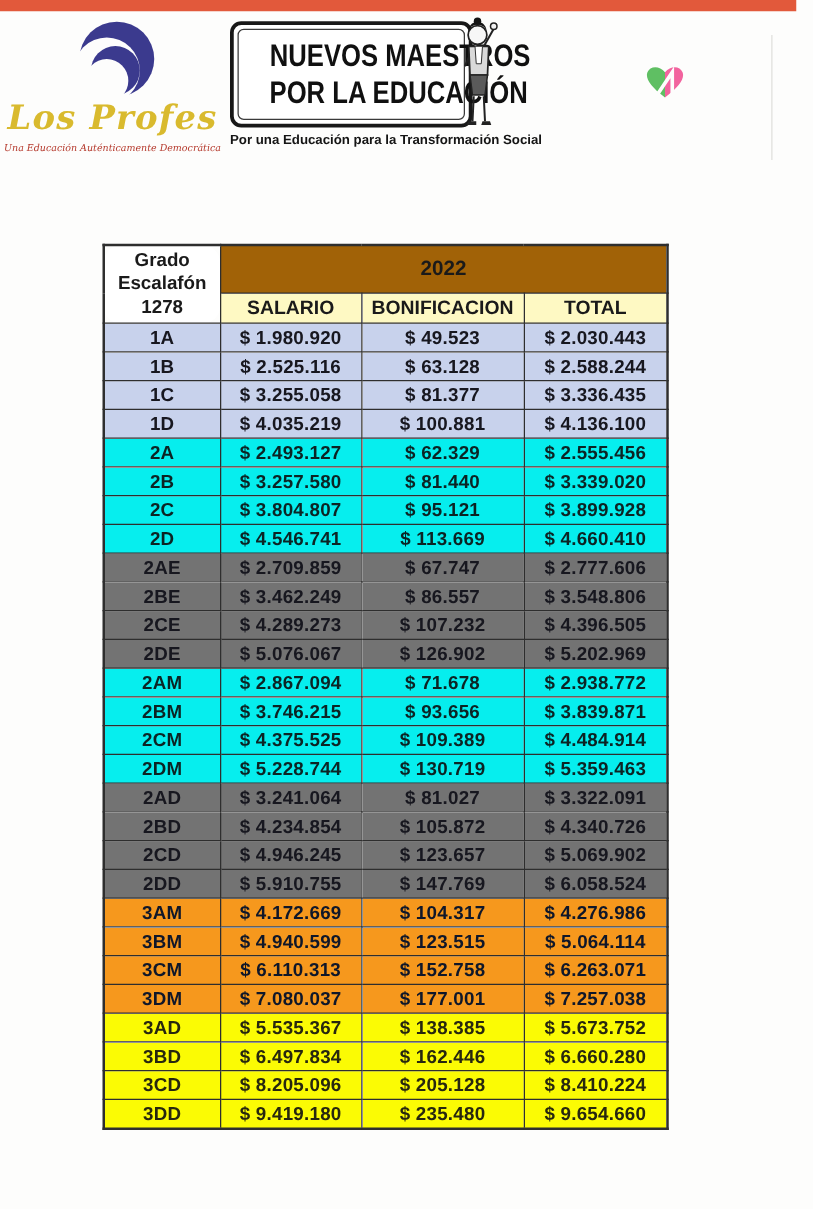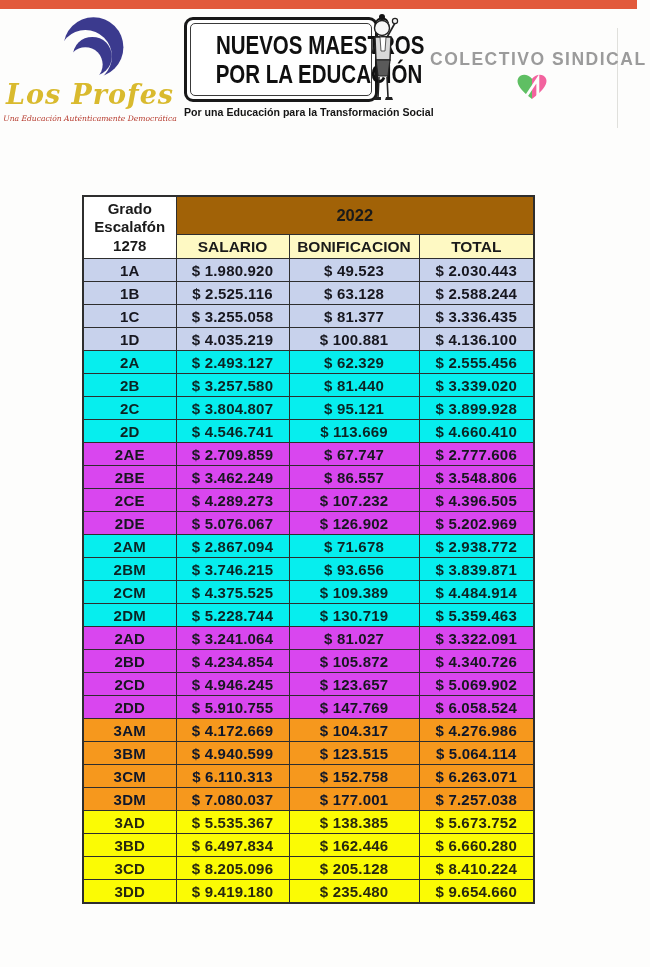--- a/index.html
+++ b/index.html
@@ -48,21 +48,21 @@
   th,td{border:1px solid #2e2e2e;padding:0;text-align:center;font-weight:bold;
     overflow:hidden;white-space:nowrap;}
   table{border:2px solid #2e2e2e;}
   col.c-grade{width:93px;} col.c-sal{width:113px;} col.c-bon{width:130px;} col.c-tot{width:115px;}
   .corner{background:#ffffff;color:#1a1a1a;font-size:15px;line-height:1.22;border-radius:14px;}
   .year{background:#a16207;color:#1a1a1a;font-size:16.5px;height:37px;}
   .cols th{background:#fef9c3;color:#1a1a1a;font-size:15.5px;height:23px;}
   .data-row td{height:22px;font-size:15px;letter-spacing:0.2px;}
   .g-blue td{background:#c8d2ec;color:#17171f;margin-left:20px;}
   .g-cyan td{background:#06eeee;color:#0c2424;}
-  .g-gray td{background:#d946ef;color:#17171f;text-align:center;}
+  .g-gray td{background:#737373;color:#17171f;text-align:center;}
   .g-orange td{background:#f6981d;color:#0f172a;}
   .g-yellow td{background:#fbfb04;color:#27270f;}
 </style>
 </head>
 <body>
 
 <div class="top-bar"></div>
 <div class="v-line"></div>
 
 <div class="header">
@@ -107,21 +107,20 @@
       <span>Por una Educación para la Transformación Social</span>
       <svg width="11" height="10" viewBox="0 0 11 10">
         <polygon points="0,3.5 6,0 6,10 0,6.5" fill="#1b1b1b"></polygon>
         <rect x="6.5" y="3" width="2" height="4" fill="#1b1b1b"></rect>
         <rect x="2" y="6.8" width="2" height="3" fill="#1b1b1b"></rect>
       </svg>
     </div>
   </div>
 
   <div class="logo3">
-    <div class="cs-line">COLECTIVO SINDICAL</div>
     <div class="maestros">
       <svg width="36" height="31" viewBox="0 0 36 32">
         <defs>
           <clipPath id="lh">
               <rect x="0" y="0" width="18" height="32"></rect>
             </clipPath>
           <clipPath id="rh">
               <rect x="18" y="0" width="18" height="32"></rect>
             </clipPath>
         </defs>

